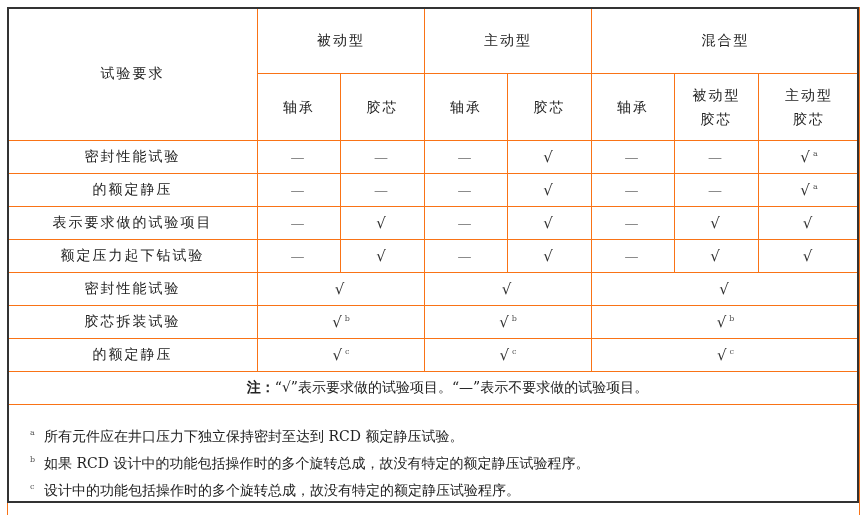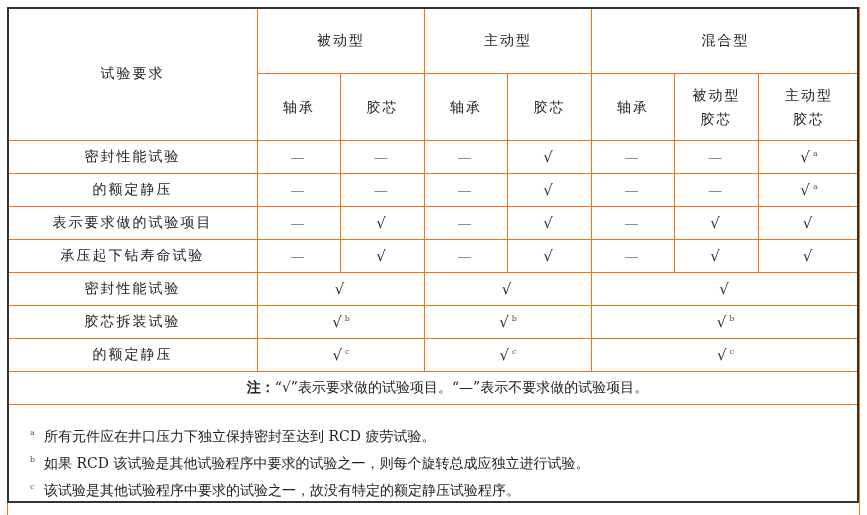--- a/index.html
+++ b/index.html
@@ -87,21 +87,21 @@
         <td>表示要求做的试验项目</td>
         <td><span class="dash">—</span><sup class="fn"></sup></td>
         <td><span class="check">√</span><sup class="fn"></sup></td>
         <td><span class="dash">—</span><sup class="fn"></sup></td>
         <td><span class="check">√</span><sup class="fn"></sup></td>
         <td><span class="dash">—</span><sup class="fn"></sup></td>
         <td><span class="check">√</span><sup class="fn"></sup></td>
         <td><span class="check">√</span><sup class="fn"></sup></td>
       </tr>
       <tr class="row">
-        <td>承压起下钻寿命试验</td>
+        <td>额定压力起下钻试验</td>
         <td><span class="dash">—</span><sup class="fn"></sup></td>
         <td><span class="check">√</span><sup class="fn"></sup></td>
         <td><span class="dash">—</span><sup class="fn"></sup></td>
         <td><span class="check">√</span><sup class="fn"></sup></td>
         <td><span class="dash">—</span><sup class="fn"></sup></td>
         <td><span class="check">√</span><sup class="fn"></sup></td>
         <td><span class="check">√</span><sup class="fn"></sup></td>
       </tr>
     </tbody>
   <tbody id="merged-rows">
@@ -126,20 +126,20 @@
     </tbody>
 
   <tbody>
       <tr class="note-row">
     <td colspan="8">
       <span class="note-label">注：</span><span>“√”表示要求做的试验项目。“—”表示不要求做的试验项目。</span>
     </td>
   </tr>
   <tr class="foot-row">
     <td colspan="8" style="height:96px;">
-      <div class="foot"><span class="mark">a</span><span>所有元件应在井口压力下独立保持密封至达到 RCD 疲劳试验。</span></div>
-      <div class="foot"><span class="mark">b</span><span>如果 RCD 该试验是其他试验程序中要求的试验之一，则每个旋转总成应独立进行试验。</span></div>
-      <div class="foot"><span class="mark">c</span><span>该试验是其他试验程序中要求的试验之一，故没有特定的额定静压试验程序。</span></div>
+      <div class="foot"><span class="mark">a</span><span>所有元件应在井口压力下独立保持密封至达到 RCD 额定静压试验。</span></div>
+      <div class="foot"><span class="mark">b</span><span>如果 RCD 设计中的功能包括操作时的多个旋转总成，故没有特定的额定静压试验程序。</span></div>
+      <div class="foot"><span class="mark">c</span><span>设计中的功能包括操作时的多个旋转总成，故没有特定的额定静压试验程序。</span></div>
     </td>
   </tr>
 </tbody>
   </table>
 <div class="frame"></div>
 
 </body></html>

